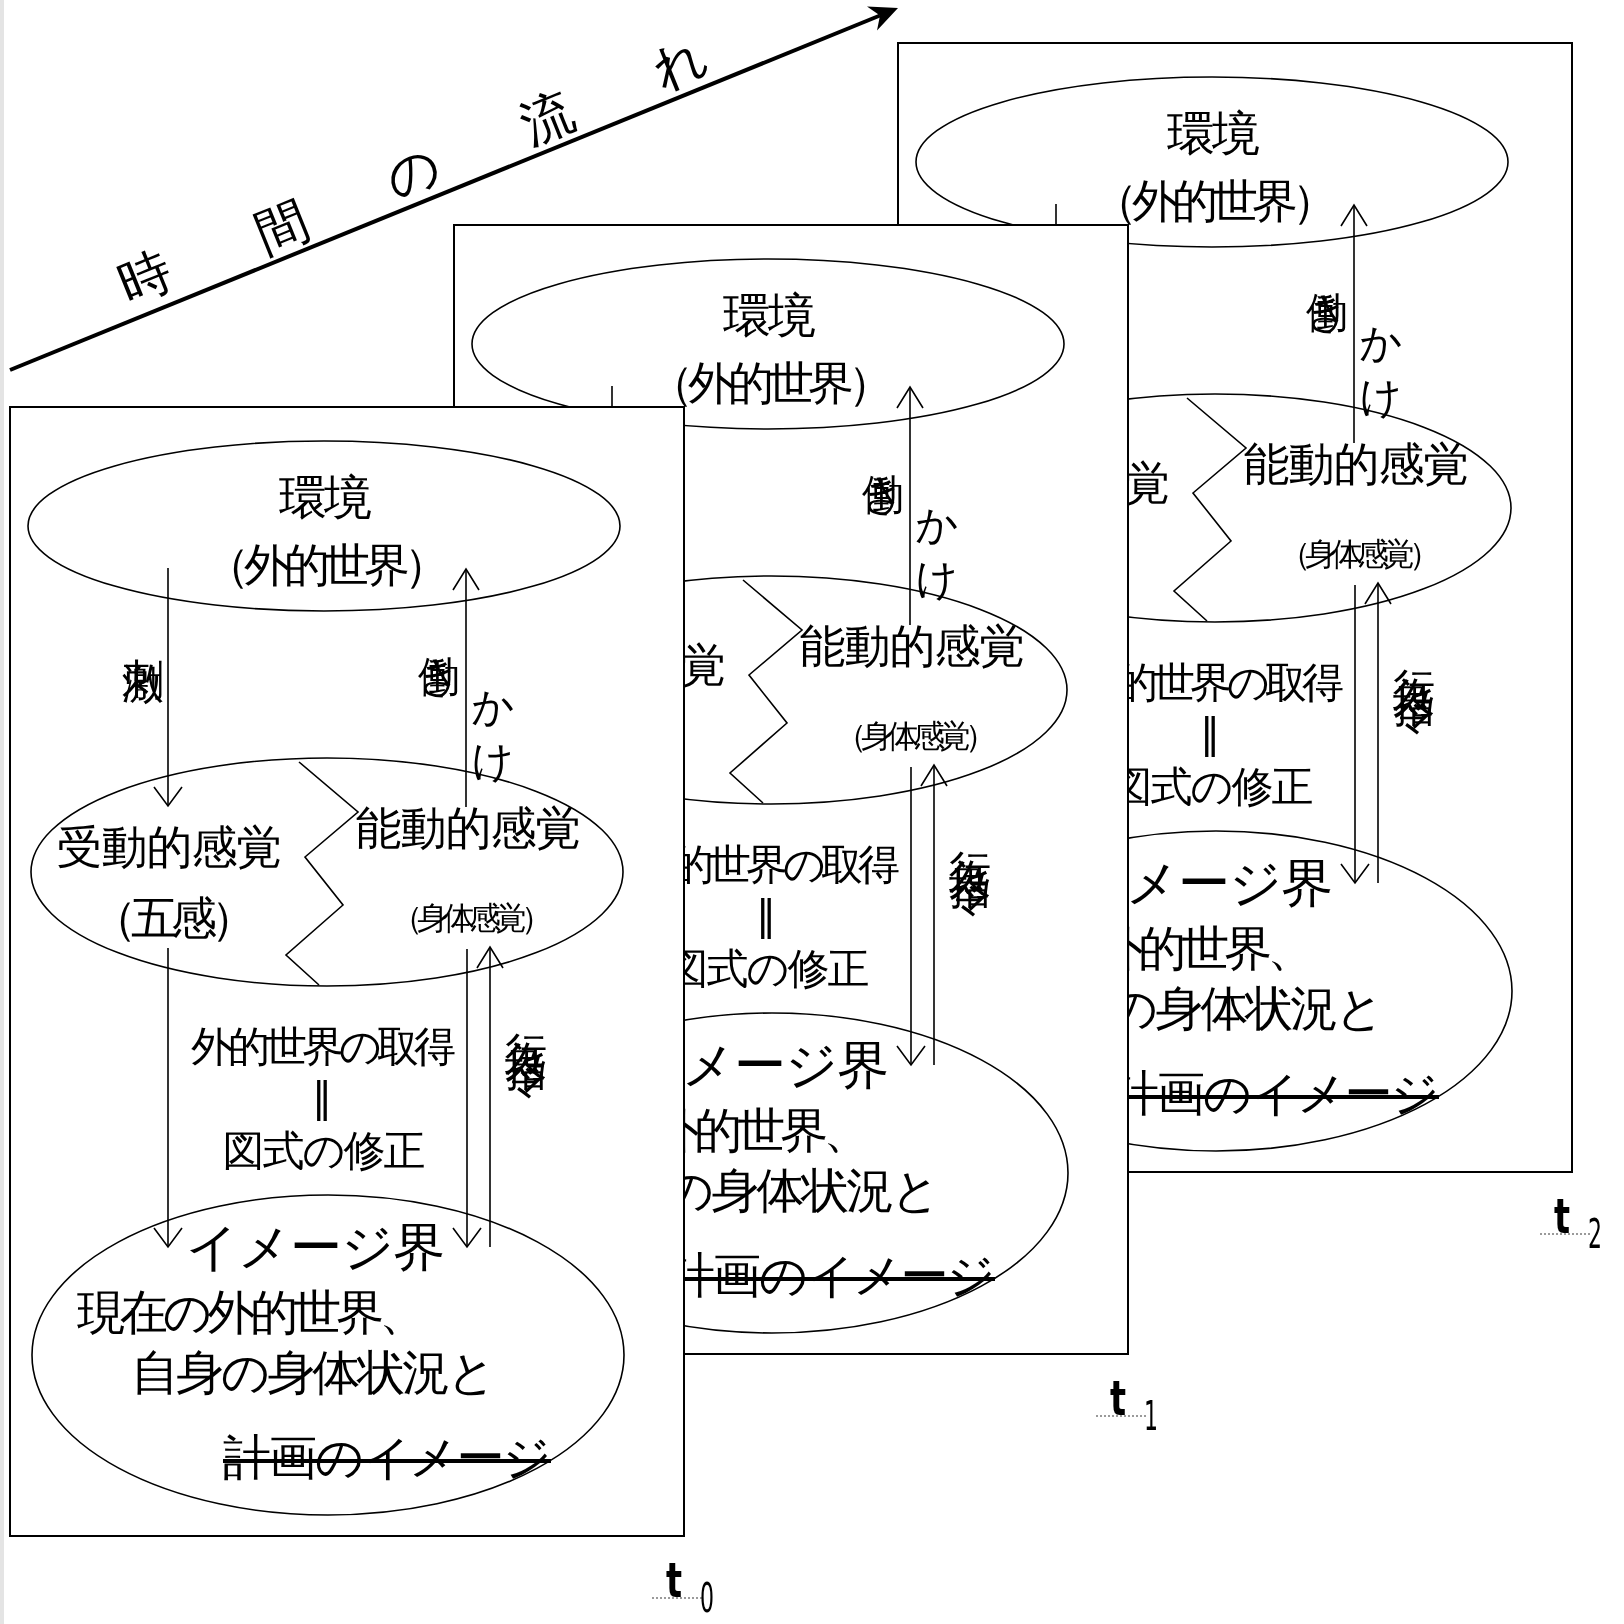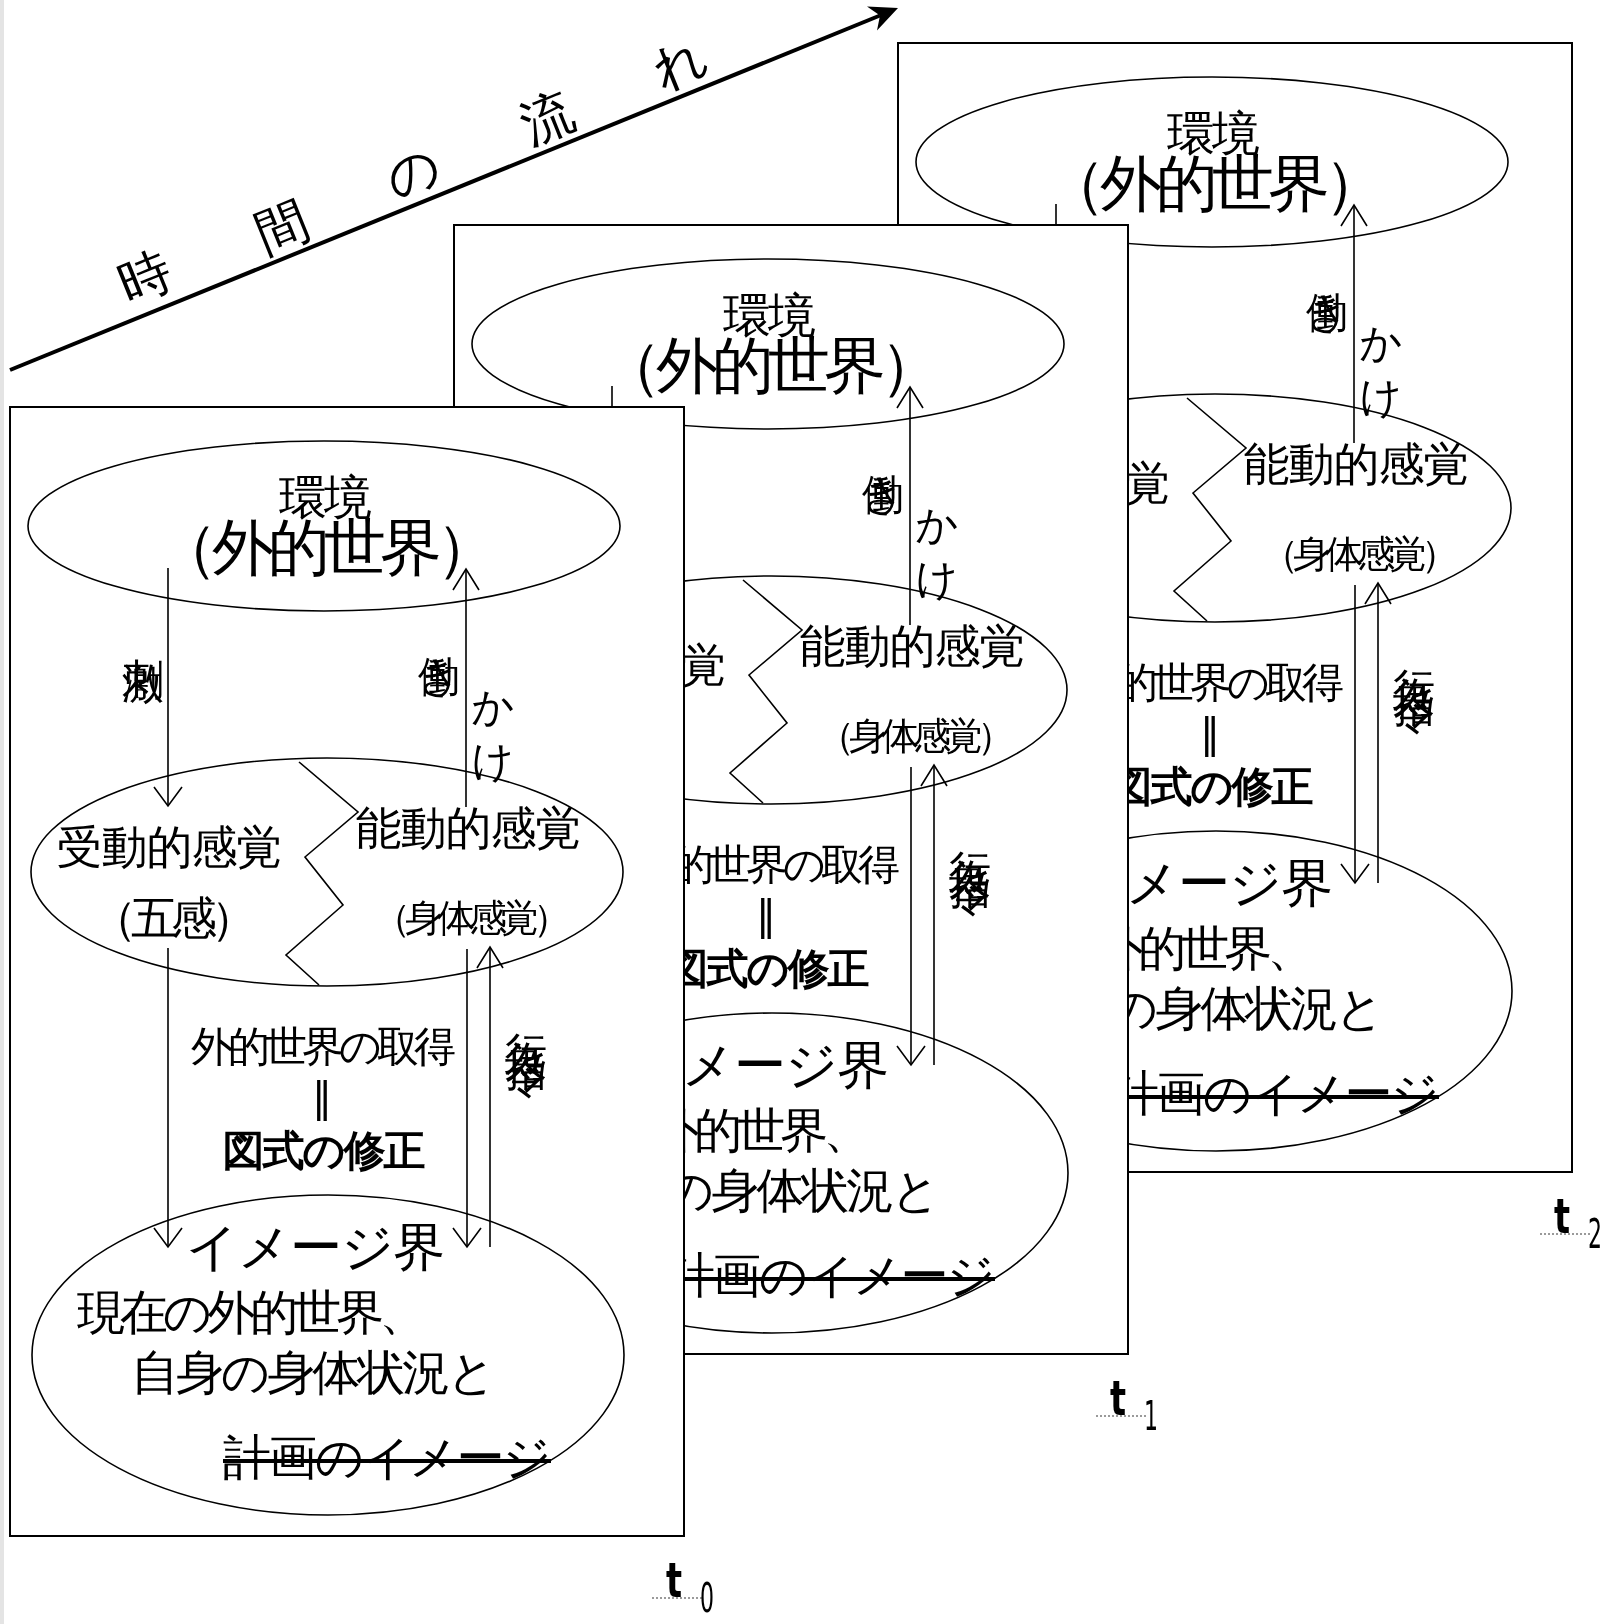--- a/index.html
+++ b/index.html
@@ -32,28 +32,28 @@
     .arrow { fill: none; stroke: #000; stroke-width: 1.6; stroke-linejoin: miter; }
 
     .tx { position: absolute; line-height: 1; white-space: nowrap; transform: translate(-50%, -50%); }
     .tl { position: absolute; line-height: 1; white-space: nowrap; transform: translateY(-50%); }
     .vt {
       position: absolute; writing-mode: vertical-rl; text-orientation: upright;
       font-size: 42px; line-height: 1; letter-spacing: 5px; white-space: nowrap;
     }
 
     .env-title  { left: 315px; top: 91px;  font-size: 48px; letter-spacing: -3px; }
-    .env-sub    { left: 315px; top: 142px; font-size: 62px; letter-spacing: -6px; }
+    .env-sub    { left: 315px; top: 159px; font-size: 46px; letter-spacing: -6px; }
     .pas-title  { left: 160px; top: 441px; font-size: 46px; letter-spacing: -1px; }
     .pas-sub    { left: 162px; top: 512px; font-size: 46px; letter-spacing: -6px; }
     .act-title  { left: 459px; top: 422px; font-size: 46px; letter-spacing: -1px; }
-    .act-sub    { left: 460px; top: 512px; font-size: 38px; letter-spacing: -6px; }
+    .act-sub    { left: 460px; top: 512px; font-size: 32px; letter-spacing: -6px; }
     .acq1       { left: 312px; top: 641px; font-size: 42px; letter-spacing: -5px; }
     .acq-eq     { left: 313px; top: 691px; font-size: 40px; }
-    .acq2       { left: 314px; top: 745px; font-size: 42px; letter-spacing: -2px; font-weight: bold; }
+    .acq2       { left: 314px; top: 745px; font-size: 42px; letter-spacing: -2px; }
     .img-title  { left: 306px; top: 841px; font-size: 52px; letter-spacing: -1px; }
     .img-l1     { left: 68px;  top: 906px;  font-size: 48px; letter-spacing: -5px; }
     .img-l2     { left: 122px; top: 966px;  font-size: 48px; letter-spacing: -3px; }
     .img-l3     { left: 214px; top: 1051px; font-size: 48px; letter-spacing: -2px; }
 
     .stim-label { left: 113px; top: 219px; }
     .act-a      { left: 409px; top: 217px; }
     .act-b      { left: 463px; top: 256px; }
     .cmd-label  { left: 496px; top: 594px; letter-spacing: 8px; }
 

